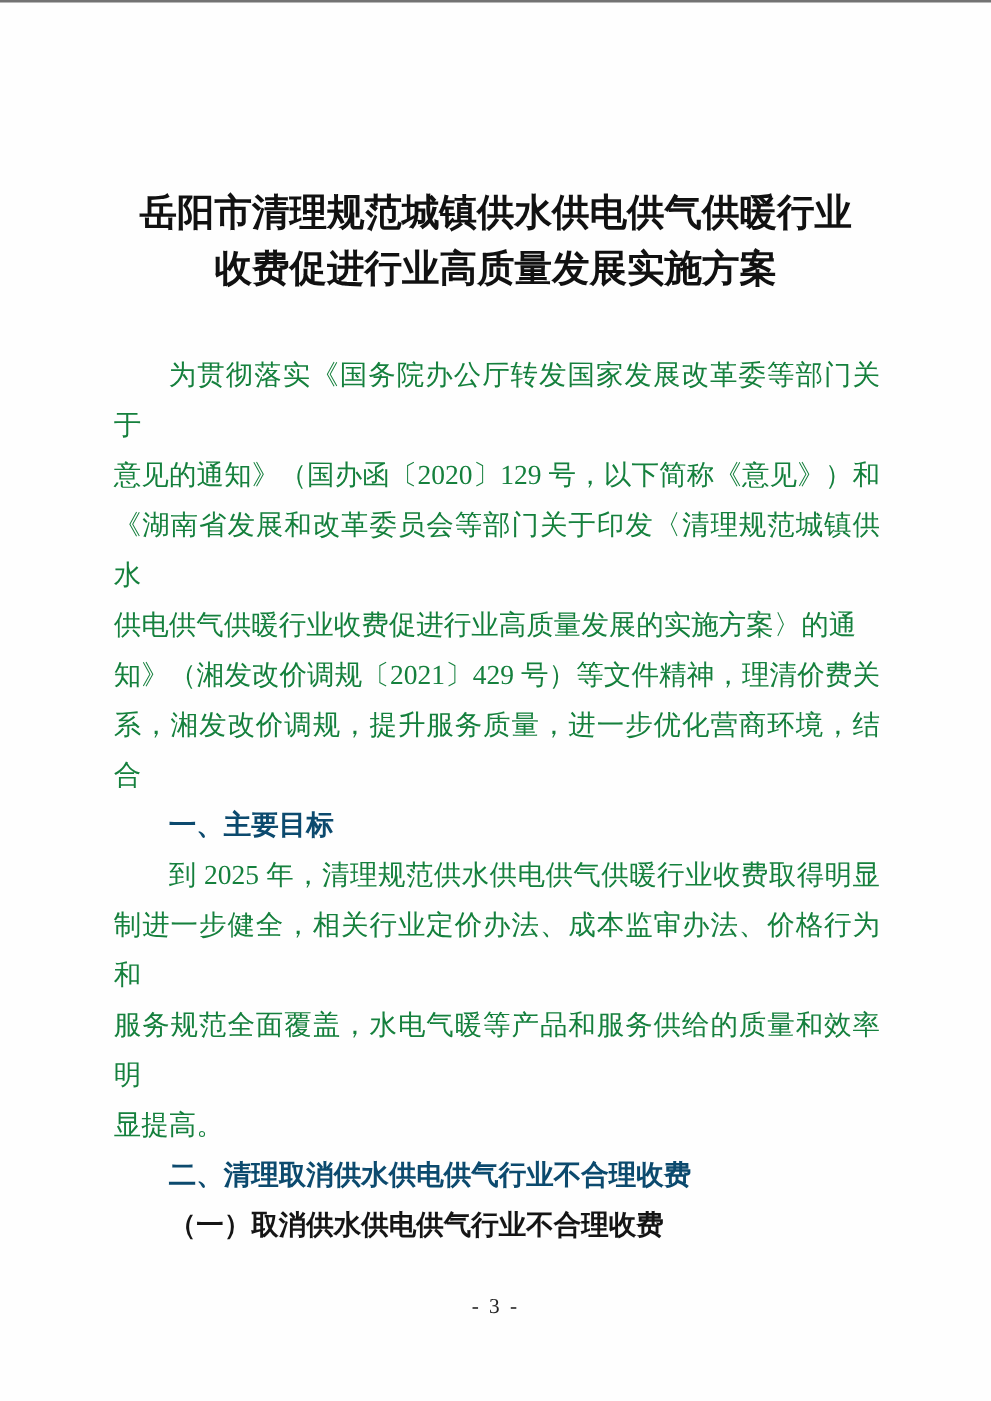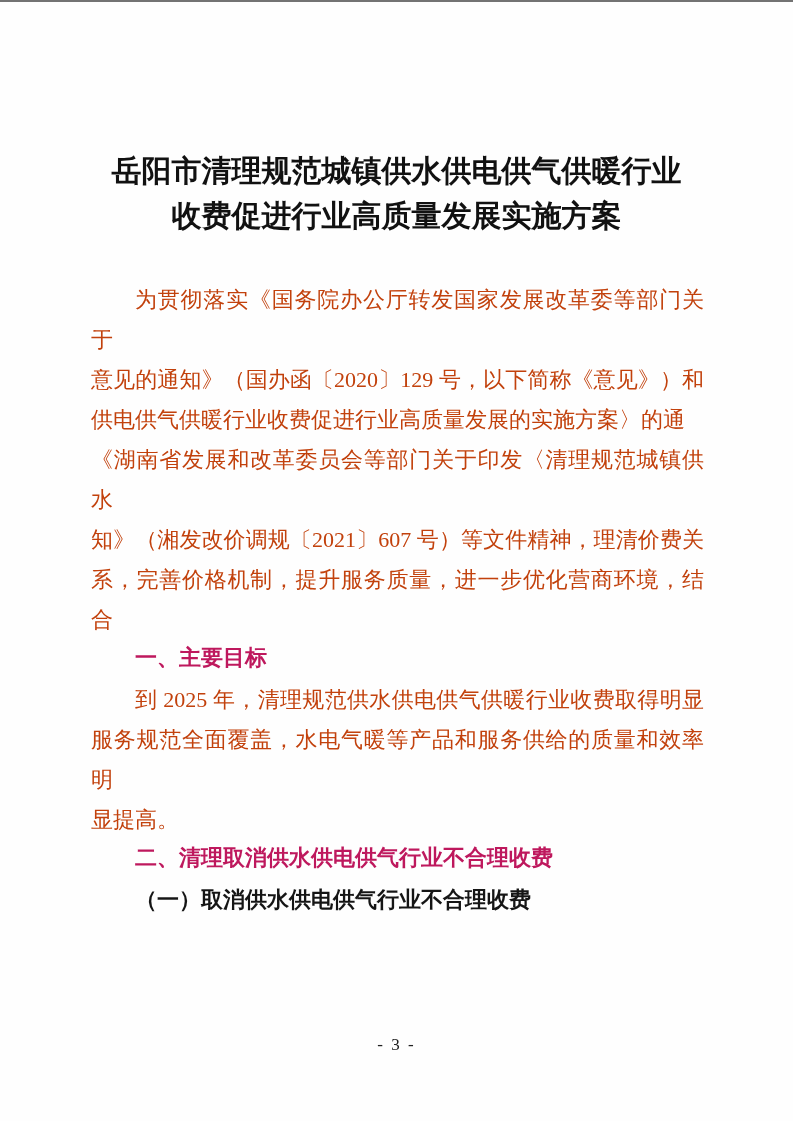--- a/index.html
+++ b/index.html
@@ -38,33 +38,33 @@
   .body-block {
     position: absolute;
     top: 280px;
     left: 91px;
     width: 613px;
   }
   .line {
     font-family: "Liberation Serif", "DejaVu Serif", serif;
     font-size: 22px;
     line-height: 40px;
-    color: #c2410c;
+    color: #15803d;
   }
   .line.indent {
     text-indent: 44px;
   }
   .line.fill {
     text-align: justify;
     text-align-last: justify;
   }
   .line.heading-hei {
-    font-family: Liberation Mono, monospace;
+    font-family: Liberation Serif, serif;
     font-weight: 700;
-    color: #be185d;
+    color: #0c4a6e;
   }
   .line.heading-kai {
     font-weight: 700;
     color: #151515;
   }
   .page-number {
     position: absolute;
     top: 1031px;
     left: 0;
     width: 100%;
@@ -84,26 +84,27 @@
   <div class="scan-top-edge"></div>
 
   <div class="title-block">
     <div class="title-line">岳阳市清理规范城镇供水供电供气供暖行业</div>
     <div class="title-line">收费促进行业高质量发展实施方案</div>
   </div>
 
   <div class="body-block" id="body-lines">
       <div class="line body indent fill">为贯彻落实《国务院办公厅转发国家发展改革委等部门关于</div>
       <div class="line body fill">意见的通知》（国办函〔2020〕129 号，以下简称《意见》）和</div>
+      <div class="line body fill">《湖南省发展和改革委员会等部门关于印发〈清理规范城镇供水</div>
       <div class="line body">供电供气供暖行业收费促进行业高质量发展的实施方案〉的通</div>
-      <div class="line body fill">《湖南省发展和改革委员会等部门关于印发〈清理规范城镇供水</div>
-      <div class="line body fill">知》（湘发改价调规〔2021〕607 号）等文件精神，理清价费关</div>
-      <div class="line body fill">系，完善价格机制，提升服务质量，进一步优化营商环境，结合</div>
+      <div class="line body fill">知》（湘发改价调规〔2021〕429 号）等文件精神，理清价费关</div>
+      <div class="line body fill">系，湘发改价调规，提升服务质量，进一步优化营商环境，结合</div>
       <div class="line heading-hei indent">一、主要目标</div>
       <div class="line body indent fill">到 2025 年，清理规范供水供电供气供暖行业收费取得明显</div>
+      <div class="line body fill">制进一步健全，相关行业定价办法、成本监审办法、价格行为和</div>
       <div class="line body fill">服务规范全面覆盖，水电气暖等产品和服务供给的质量和效率明</div>
       <div class="line body">显提高。</div>
       <div class="line heading-hei indent">二、清理取消供水供电供气行业不合理收费</div>
       <div class="line heading-kai indent">（一）取消供水供电供气行业不合理收费</div>
     </div>
 
   <div class="page-number">- 3 -</div>
 
 </div>
 

